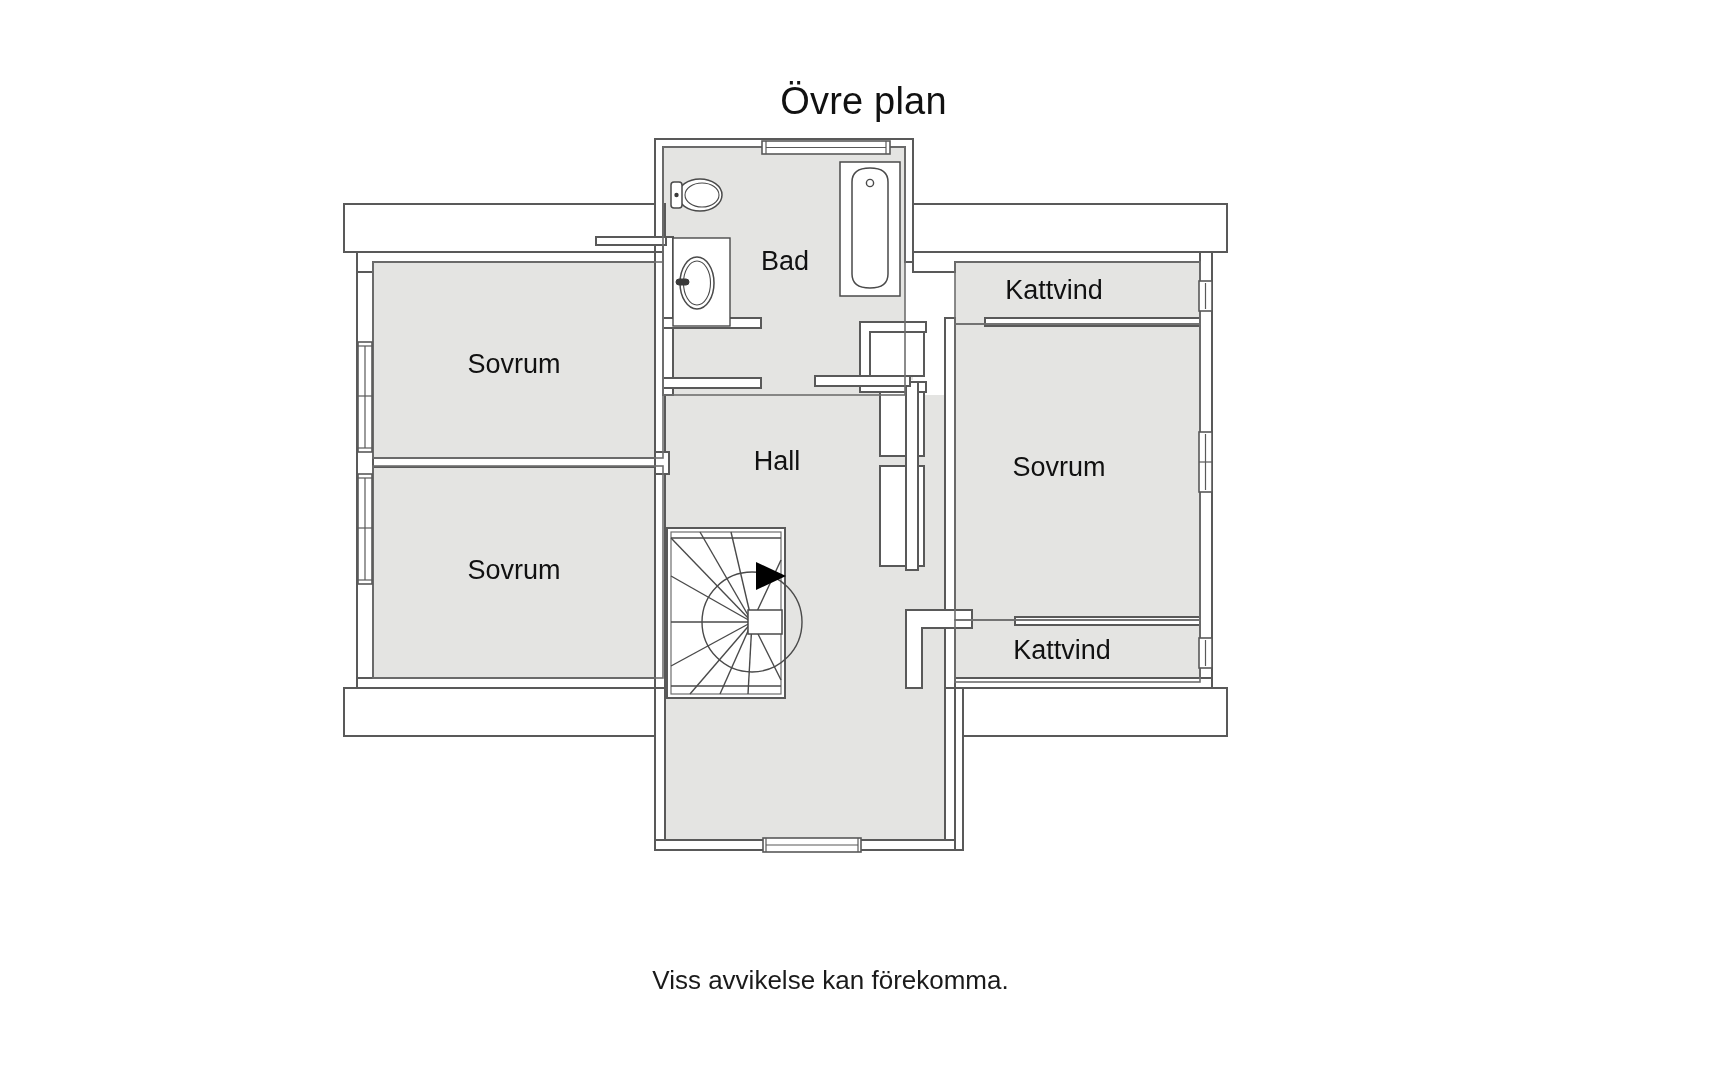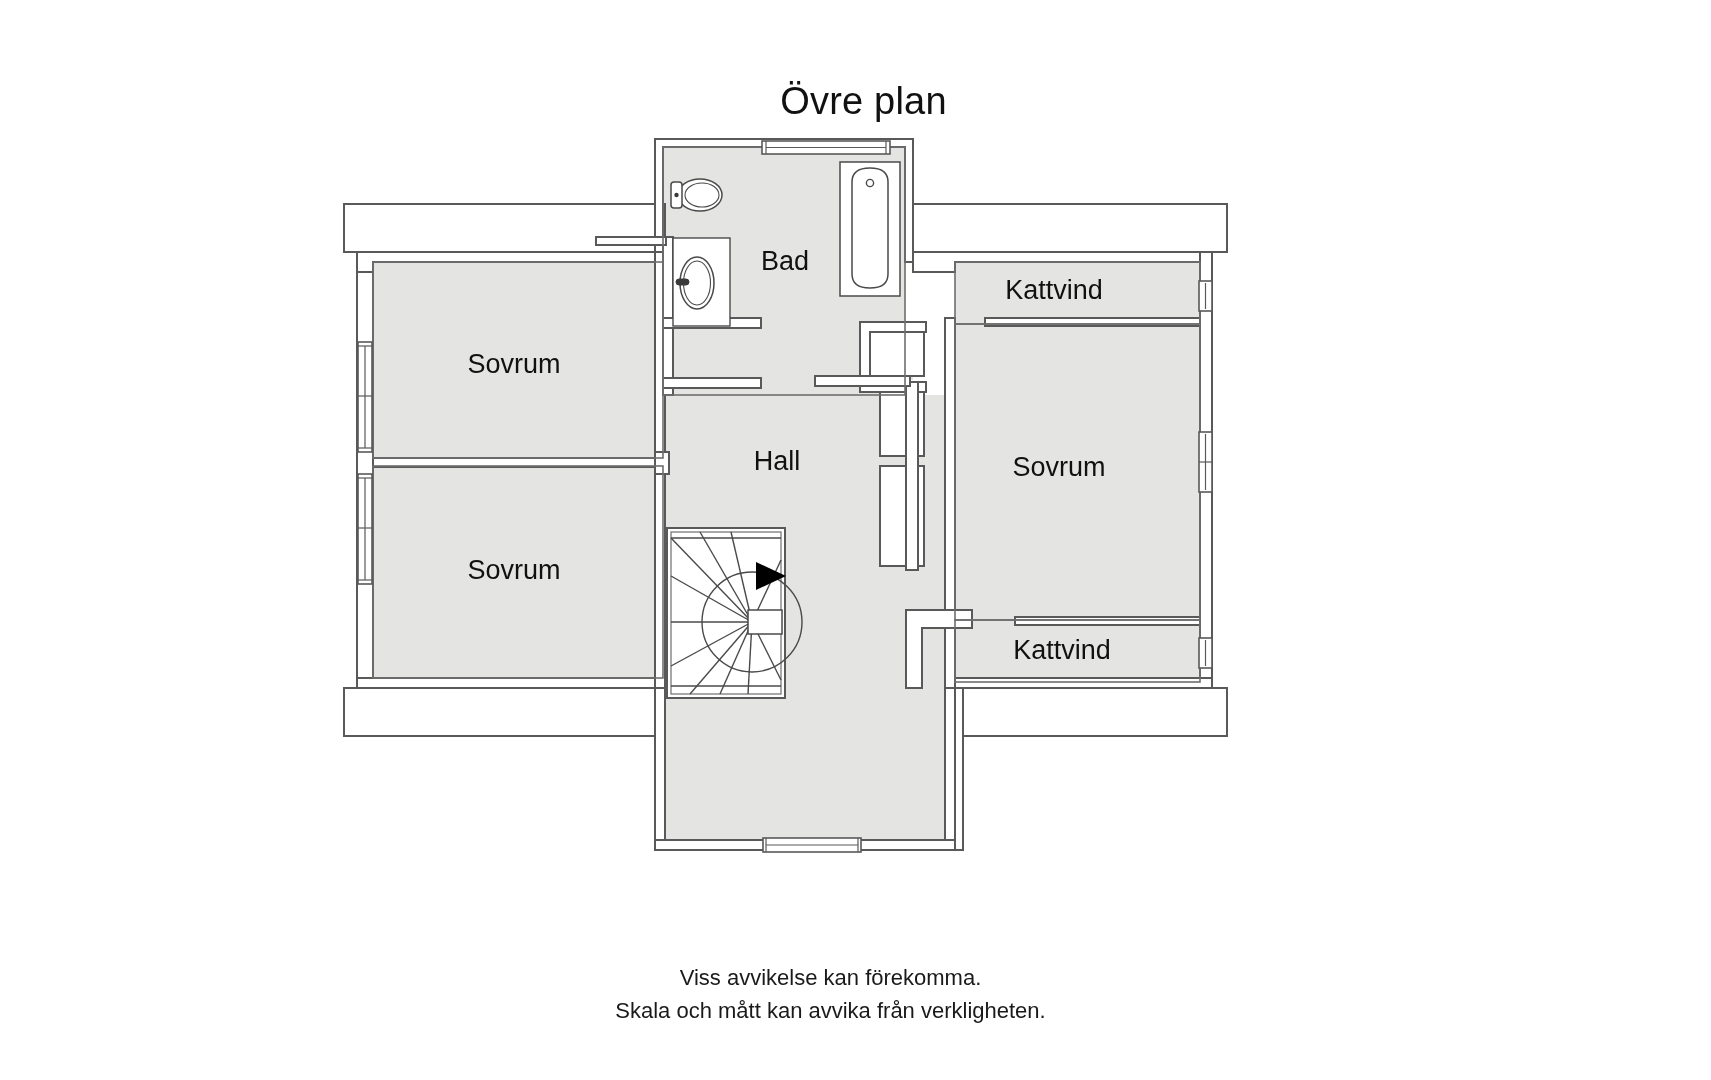--- a/index.html
+++ b/index.html
@@ -57,21 +57,21 @@
     fill: #111111;
     text-anchor: middle;
     dominant-baseline: middle;
   }
 
   .footer-note {
     position: absolute;
     left: 0;
     width: 1661px;
     text-align: center;
-    font-size: 22px;
+    font-size: 26px;
     color: #1a1a1a;
     line-height: 1.42;
   }
   .footer-note.line1 { top: 962px; }
   .footer-note.line2 { top: 995px; }
 </style>
 </head>
 <body>
 
 <div id="floorplan-root">
@@ -272,15 +272,14 @@
         <text class="room-label" x="777" y="463">Hall</text>
         <text class="room-label" x="1054" y="292">Kattvind</text>
         <text class="room-label" x="1059" y="469">Sovrum</text>
         <text class="room-label" x="1062" y="652">Kattvind</text>
       </g>
 
     </svg>
   </div>
 
   <div class="footer-note line1">Viss avvikelse kan förekomma.</div>
-  <div class="footer-note line2">Skala och mått kan avvika från verkligheten.</div>
 
 </div>
 
 </body></html>

